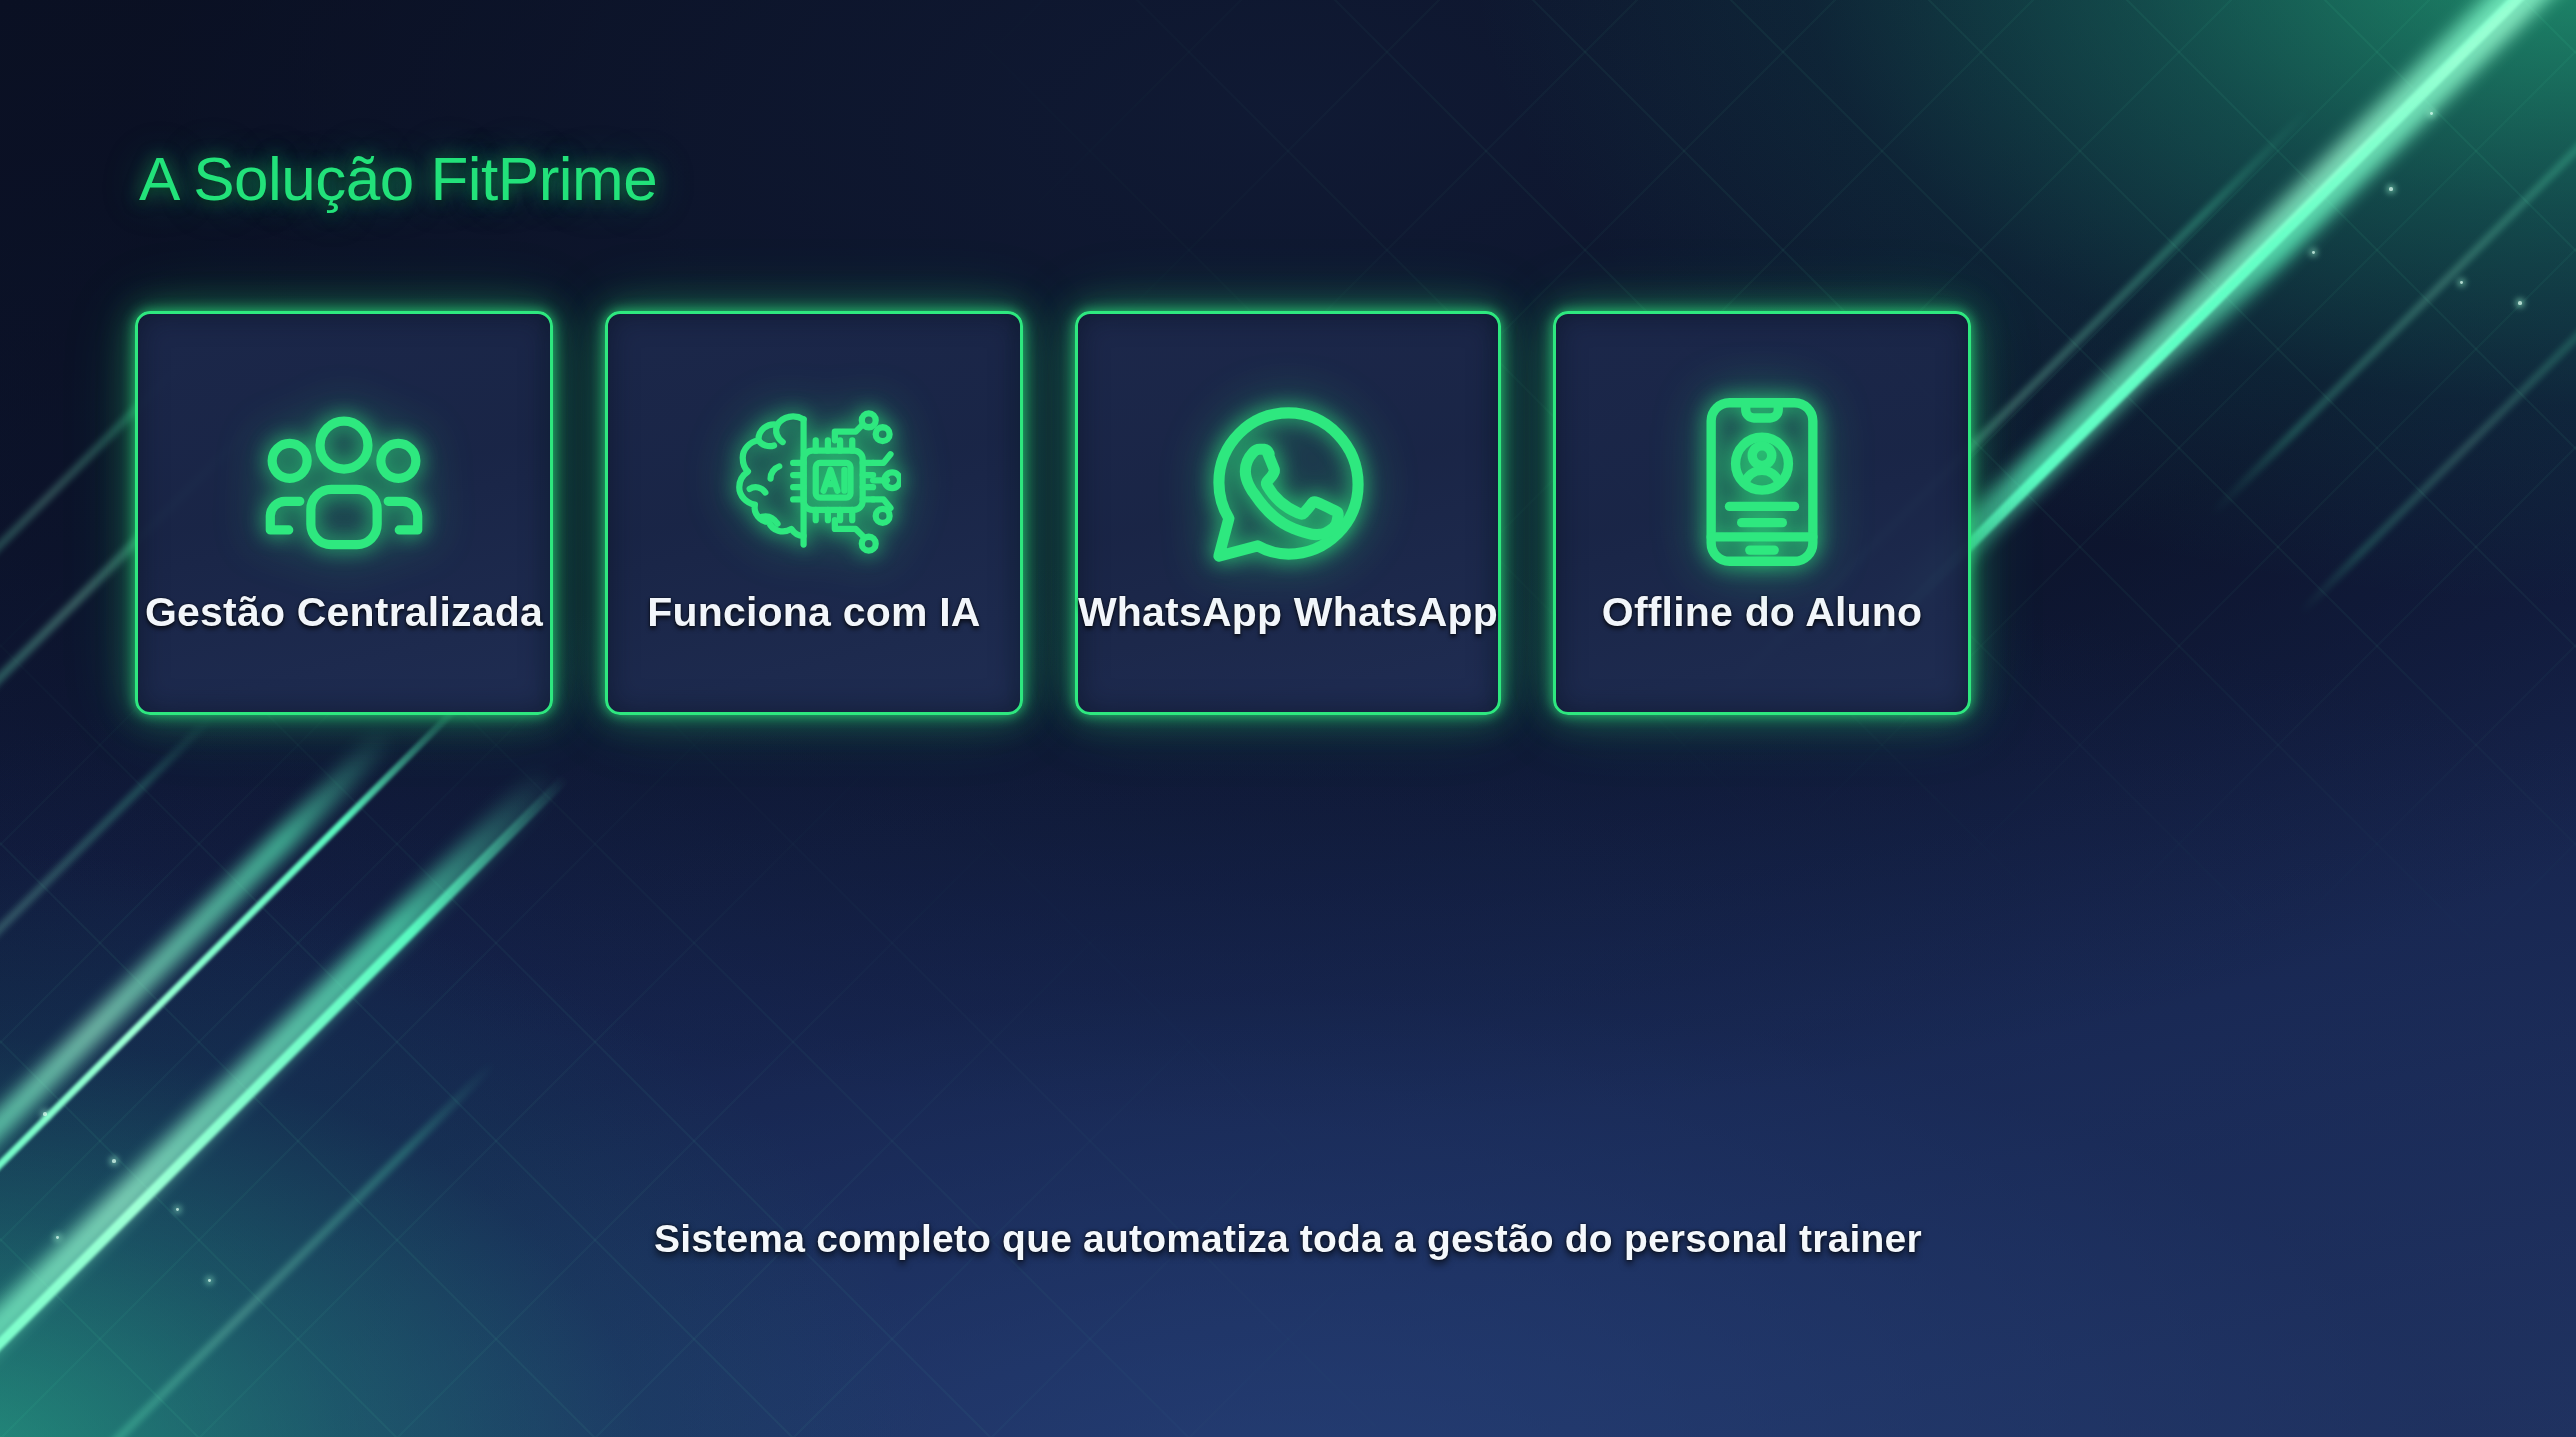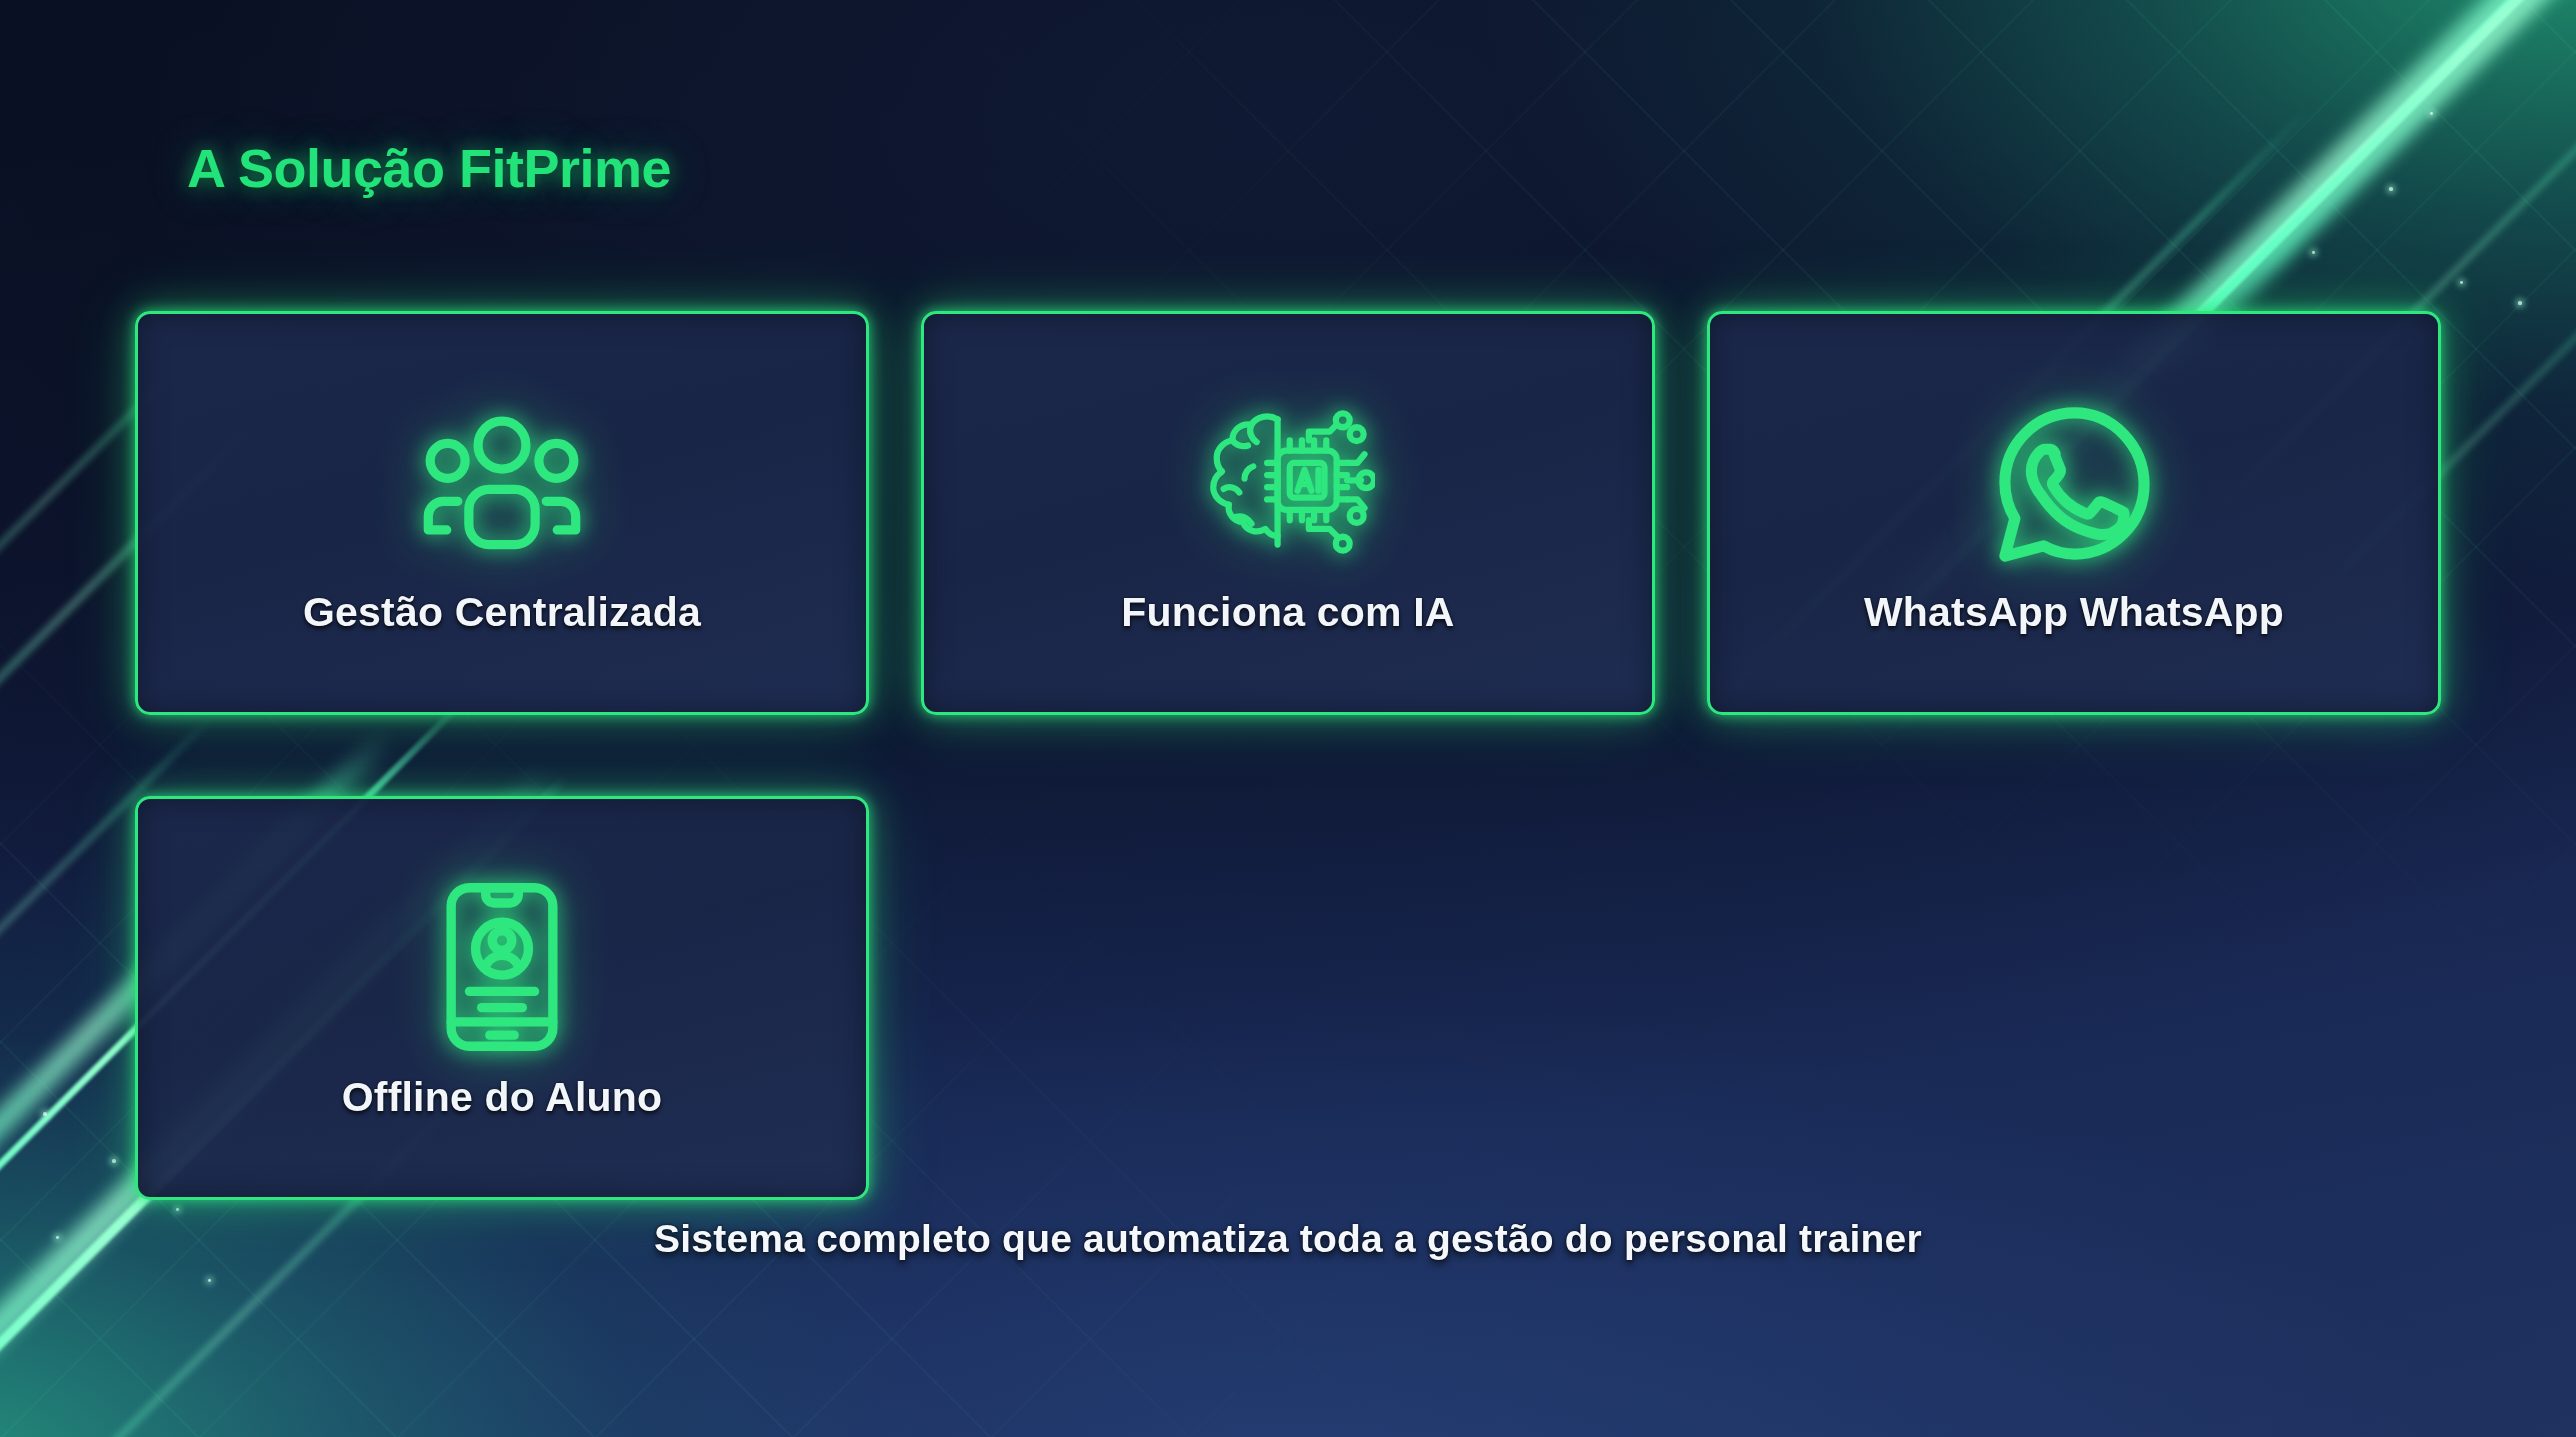--- a/index.html
+++ b/index.html
@@ -71,40 +71,39 @@
     background: #d8fff0;
     box-shadow: 0 0 6.6px 1.9px rgba(160,255,215,0.85);
     opacity: .8;
   }
 
   
   #title {
     position: absolute;
     left: 139px;
     top: 101px;
-    font-size: 54px;
-    font-weight: 700;
+    font-size: 62px;
+    font-weight: 400;
     letter-spacing: -0.5px;
     color: #22e27a;
     text-shadow:
       0 0 17px rgba(34,226,122,0.55),
       0 0 43px rgba(34,226,122,0.35),
       0 2.8px 6.6px rgba(0,0,0,0.5);
     white-space: nowrap;
-    margin-left: 48px;
   }
 
   
   #grid {
     position: absolute;
     left: 135px;
     top: 311px;
     width: 2306px;
     display: grid;
-    grid-template-columns: repeat(3, 1fr);
+    grid-template-columns: repeat(5, 1fr);
     grid-template-rows: 404px 404px;
     column-gap: 52px;
     row-gap: 81px;
   }
 
   .card {
     position: relative;
     border: 3.7px solid #2ee87f;
     border-radius: 15px;
     background: linear-gradient(165deg, rgba(28,40,75,0.96) 0%, rgba(26,38,72,0.95) 45%, rgba(32,46,84,0.95) 100%);

